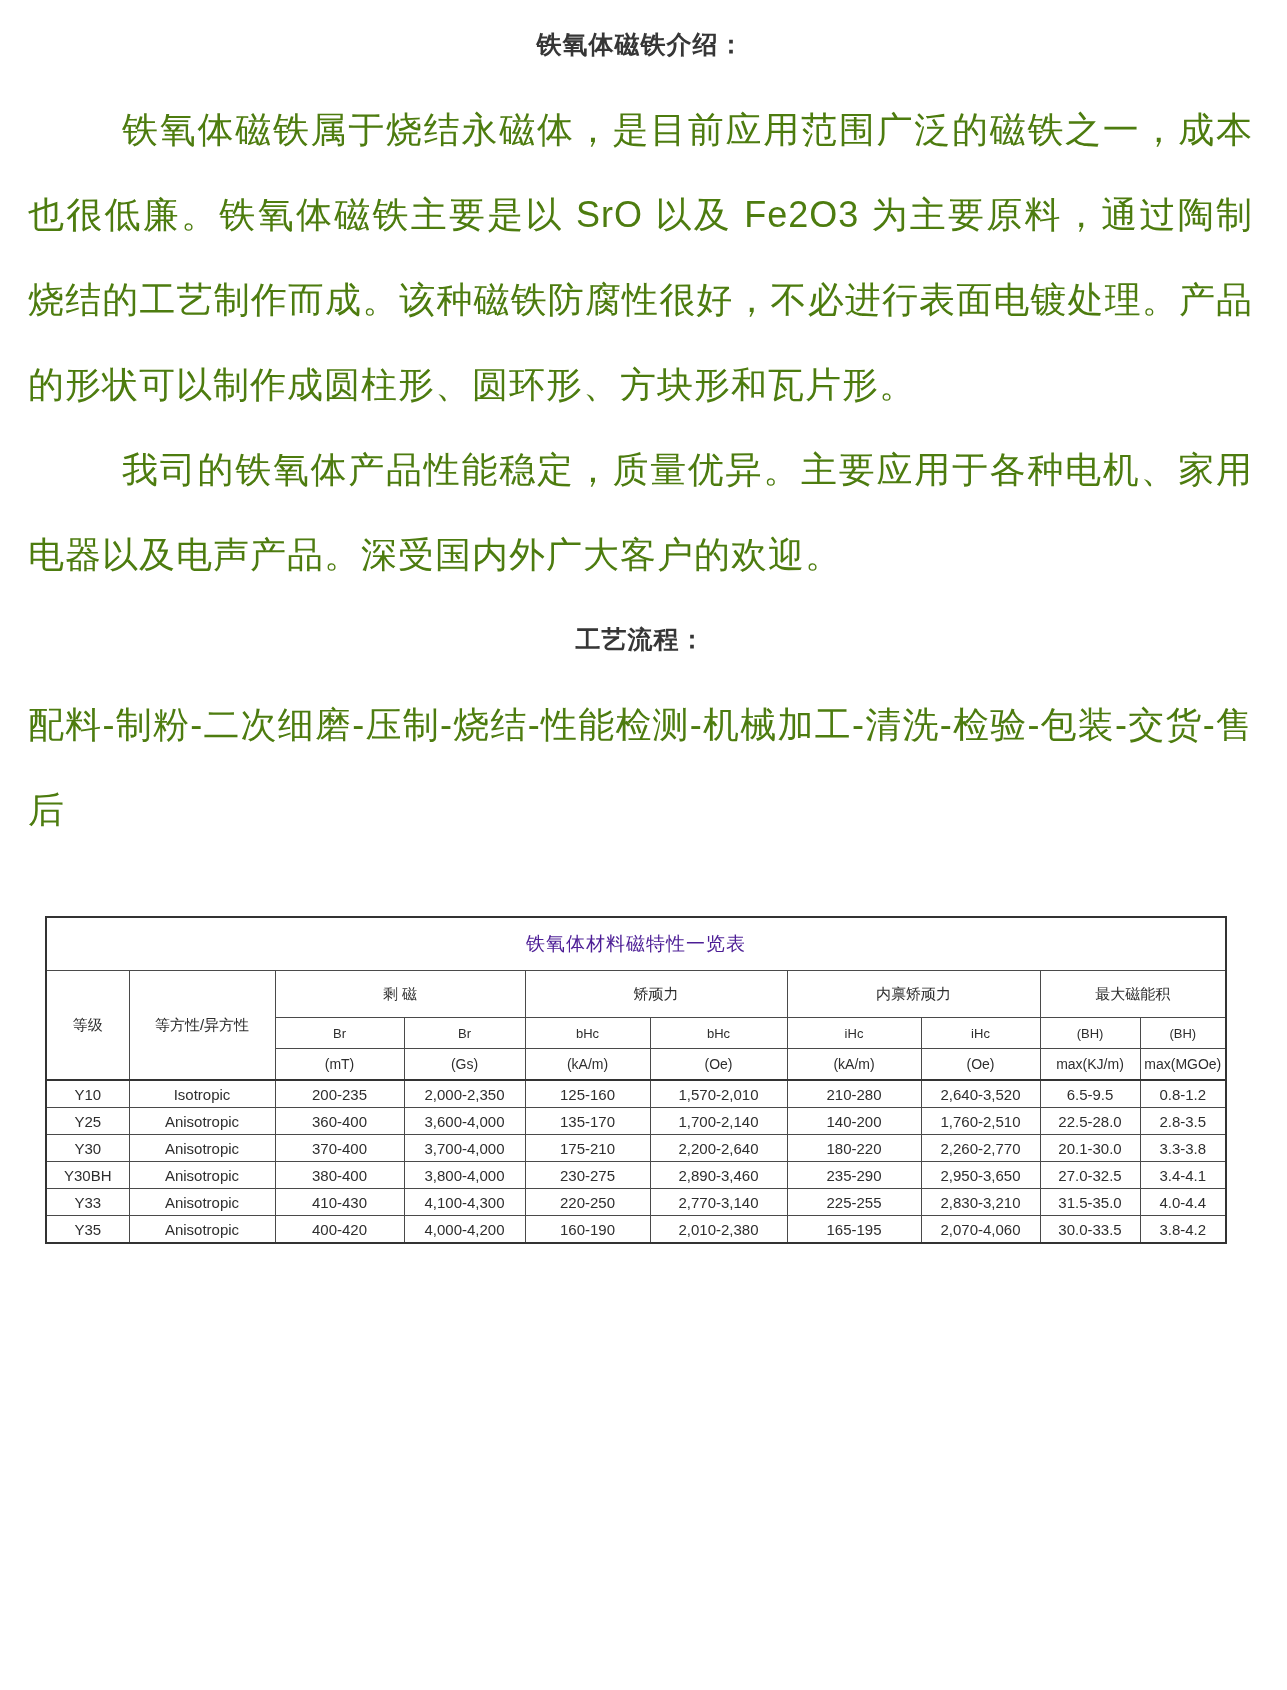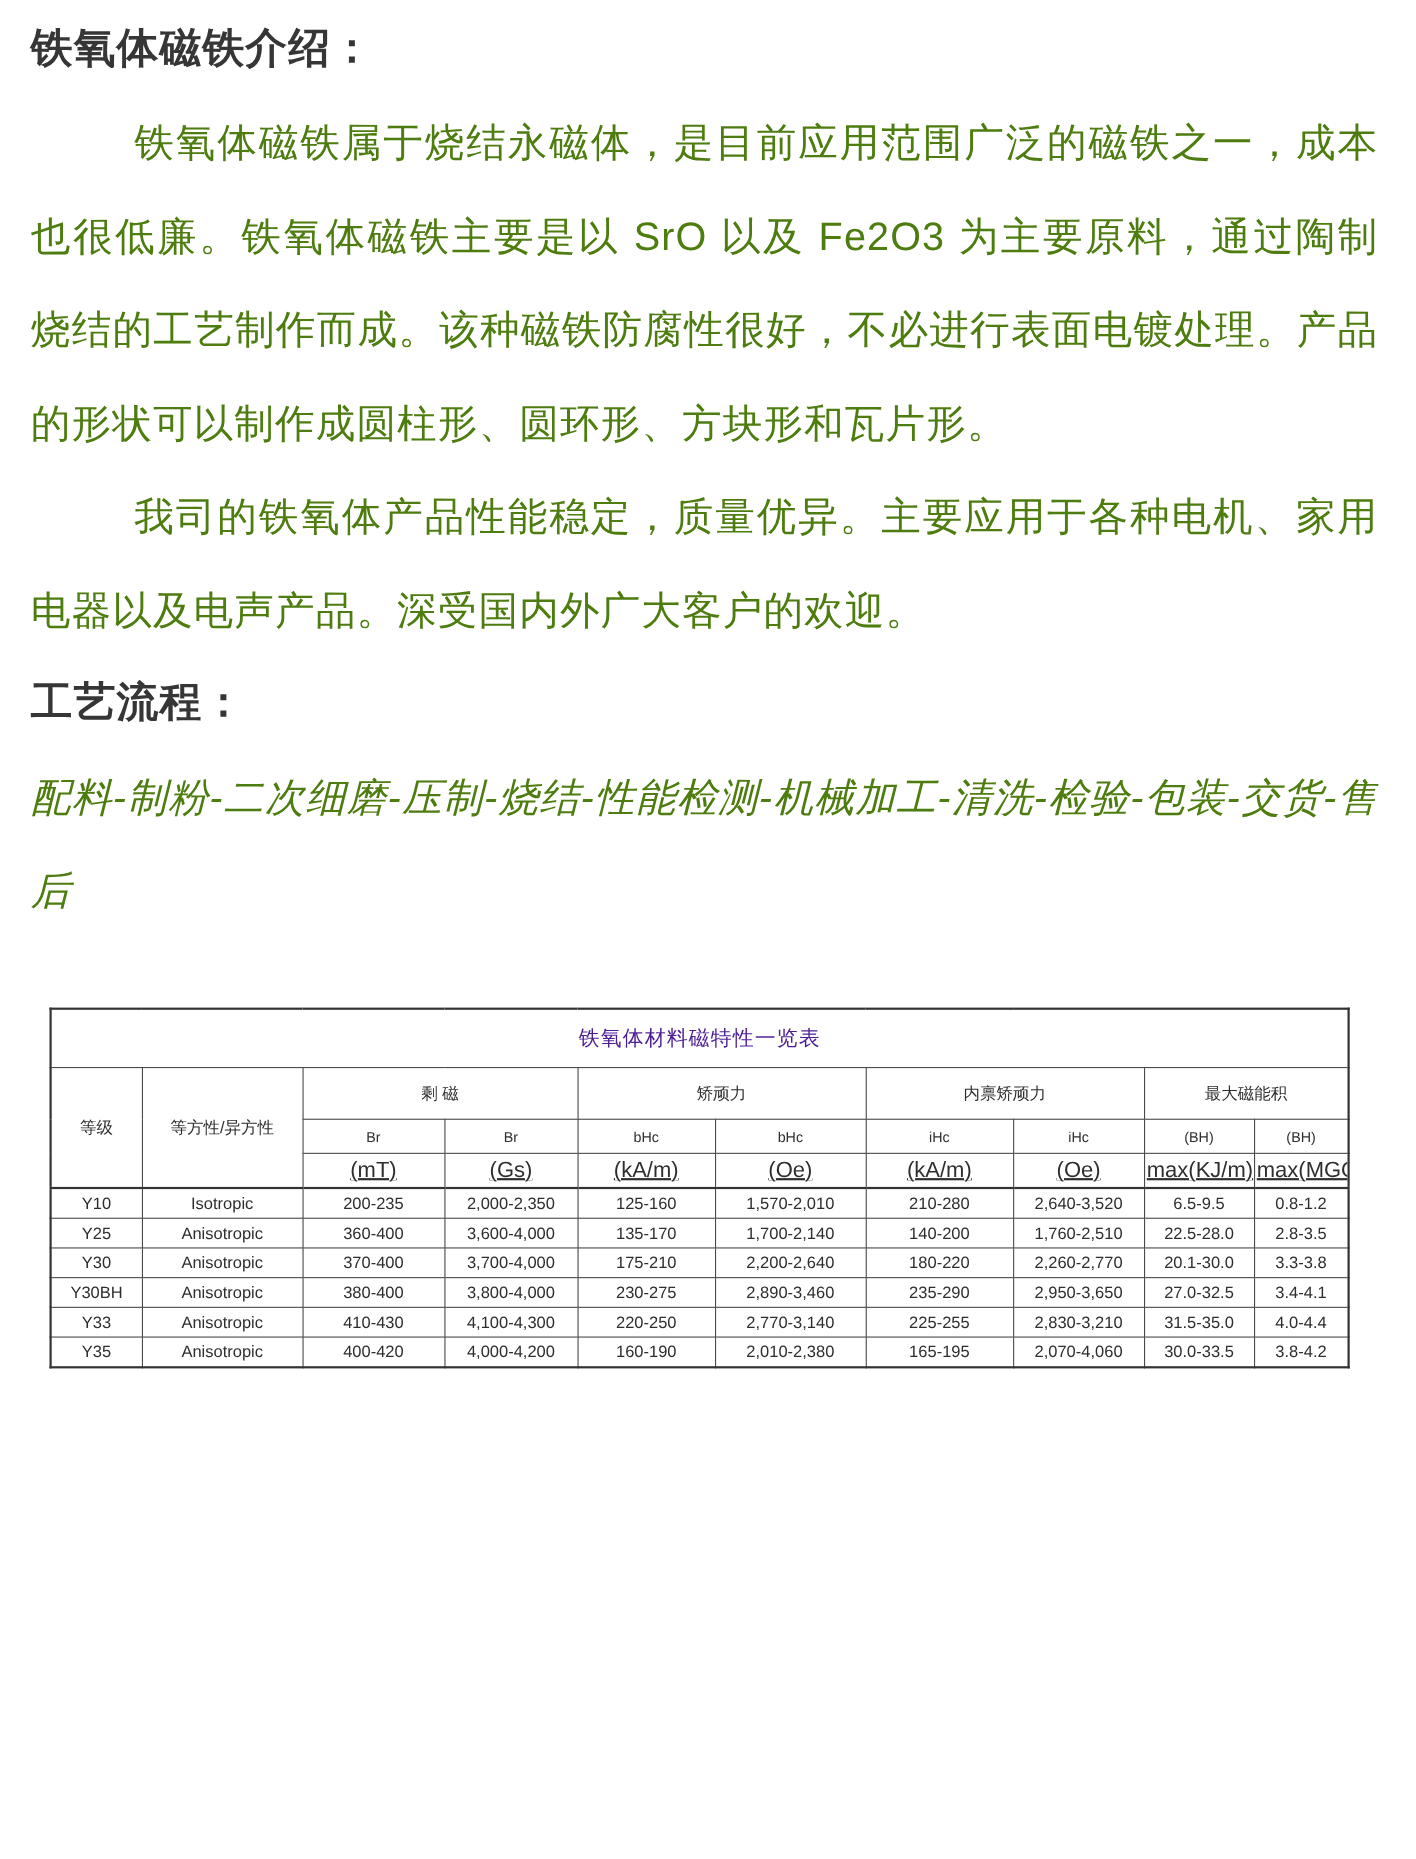--- a/index.html
+++ b/index.html
@@ -12,39 +12,39 @@
     height: 1690px;
     font-family: "Liberation Sans", "DejaVu Sans", sans-serif;
     color: #4f4f4f;
     overflow: hidden;
   }
   .page {
     padding: 2px 34px 0 28px;
     box-sizing: border-box;
   }
   .doc-heading {
-    font-size: 38px;
+    font-size: 25px;
     font-weight: bold;
     color: #363636;
     line-height: 85px;
     margin: 0;
     letter-spacing: 1px;
+    text-align: center;
   }
   .doc-para {
     font-size: 36px;
     color: #4d7c0f;
     line-height: 85px;
     margin: 0;
     text-align: justify;
     text-indent: 94px;
     letter-spacing: 1px;
   }
   .doc-para.no-indent {
     text-indent: 0;
-    font-style: italic;
   }
   
   .table-wrap {
     margin: 64px 0 0 17px;
   }
   table.props {
     border-collapse: collapse;
     table-layout: fixed;
     width: 1180px;
     border: 2px solid #333333;
@@ -62,21 +62,21 @@
   }
   .title-row th {
     height: 52px;
     font-size: 19px;
     color: #4c1d95;
     border-bottom: 2px solid #333333;
     letter-spacing: 1px;
   }
   .group-row th { height: 46px; font-size: 15px; }
   .sub-row th   { height: 30px; font-size: 13px; }
-  .unit-row th  { height: 30px; font-size: 20px; border-bottom: 2px solid #333333; text-decoration: underline; }
+  .unit-row th  { height: 30px; font-size: 14px; border-bottom: 2px solid #333333; }
   .span-cell    { font-size: 15px; border-bottom: 2px solid #333333 !important; }
   tbody td { height: 26px; font-size: 15px; }
   tbody tr:first-child td { border-top: 2px solid #333333; }
 </style>
 </head>
 <body>
 
 <div class="page">
 
   <h1 class="doc-heading">铁氧体磁铁介绍：</h1>

